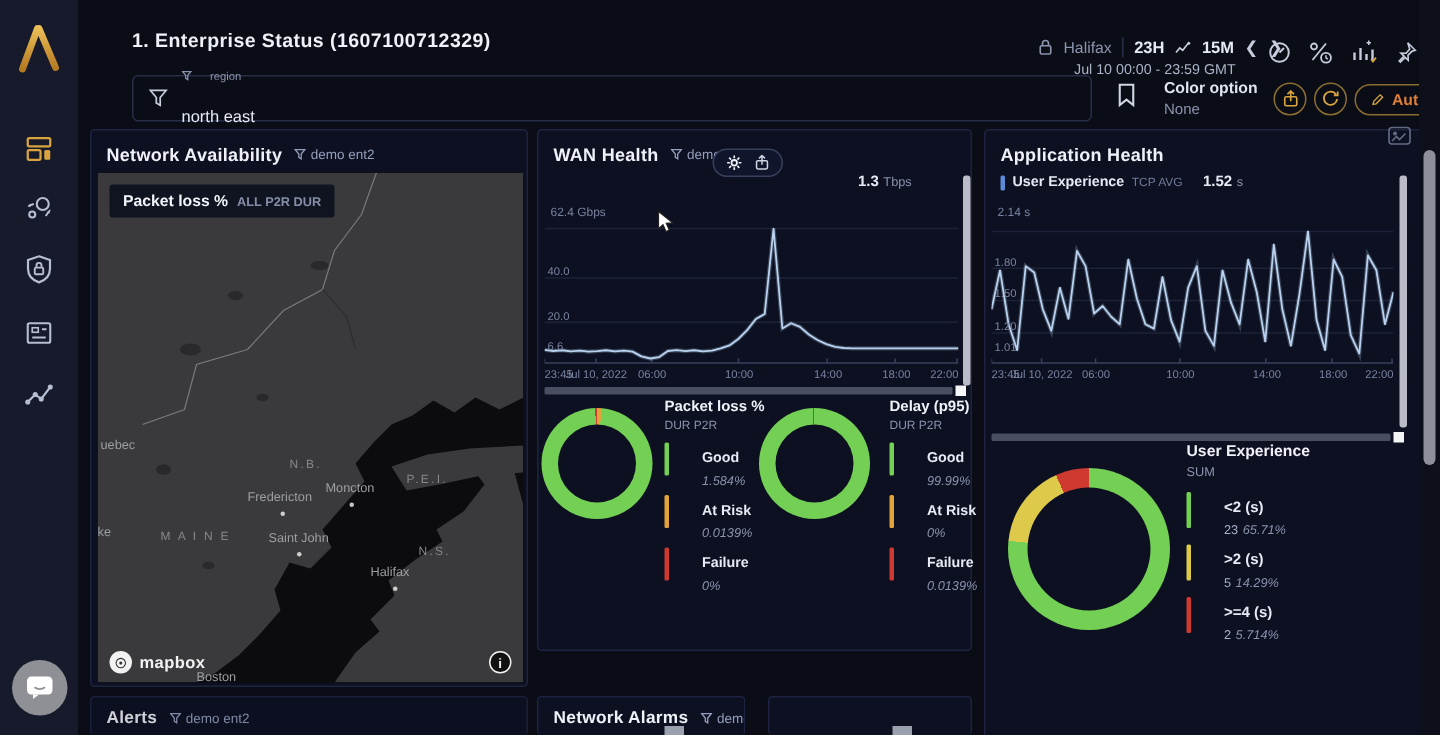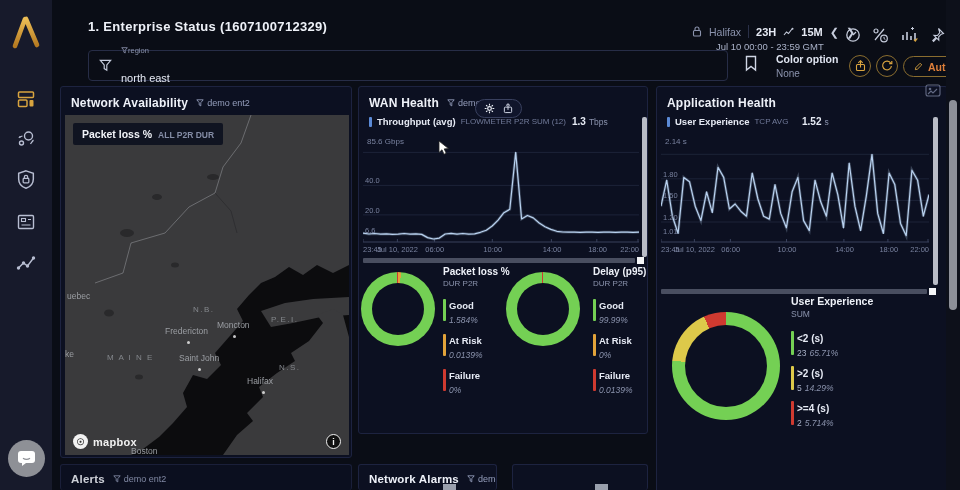--- a/index.html
+++ b/index.html
@@ -20,21 +20,21 @@
   .tc-div{width:1px;height:13px;background:#2a3048;}
   .tc-dur{font-size:11px;font-weight:bold;color:#e6eaf4;}
   .date-range{position:absolute;left:716px;top:41px;font-size:9.5px;color:#aab2c8;}
   .chev{color:#c6ccdc;font-size:11px;line-height:10px;cursor:default;}
   .icon-cluster{position:absolute;left:845px;top:26px;display:flex;align-items:center;gap:11px;color:#c6ccdc;}
   .ic-div{width:1px;height:16px;background:#2a3048;}
 
   
   .filter-box{position:absolute;left:88px;top:50px;width:640px;height:31px;border:1px solid #272d47;border-radius:4px;display:flex;align-items:center;gap:9px;padding-left:10px;box-sizing:border-box;}
   .fmeta{display:flex;flex-direction:column;line-height:1;}
-  .flabel{font-size:7.5px;color:#8b93ad;display:flex;align-items:center;gap:0;}
+  .flabel{font-size:7.5px;color:#8b93ad;display:flex;align-items:center;gap:12px;}
   .fvalue{font-size:11px;color:#e6eaf4;margin-top:19px;}
   .bookmark{position:absolute;left:744px;top:55px;}
   .color-opt{position:absolute;left:776px;top:54px;line-height:1;}
   .co-label{font-size:10.5px;color:#dfe4f0;font-weight:bold;}
   .co-value{font-size:10px;color:#8b93ad;margin-top:4px;}
   .round-btn{position:absolute;width:22px;height:22px;border:1px solid #8a6d2f;border-radius:50%;display:flex;align-items:center;justify-content:center;color:#d9a43f;box-sizing:border-box;}
   .author-btn{position:absolute;left:903px;top:56px;height:21px;border:1px solid #8a6d2f;border-radius:11px;display:flex;align-items:center;gap:5px;padding:0 10px;box-sizing:border-box;}
   .author-txt{font-size:10.5px;font-weight:bold;color:#de7f3a;}
 
   
@@ -56,21 +56,21 @@
   .xtick,.ytick{position:absolute;font-size:7.5px;color:#79829f;white-space:nowrap;}
   .hscroll{position:absolute;height:5px;background:#494e60;border-radius:1px;}
   .vscroll{position:absolute;width:5px;background:#b9bcc6;border-radius:2px;}
   .scorner{position:absolute;width:7px;height:7px;background:#f4f5f7;}
 
   
   .donut{position:absolute;border-radius:50%;}
   .hole{position:absolute;border-radius:50%;background:#0c1021;}
   .dl-title{font-size:10px;font-weight:bold;color:#eef1f8;white-space:nowrap;}
   .dl-sub{font-size:8px;color:#8b93ad;margin:2px 0 7px;}
-  .ditem{display:flex;gap:3px;margin-bottom:5px;align-items:center;}
+  .ditem{display:flex;gap:22px;margin-bottom:5px;}
   .dbar{width:3px;border-radius:1px;height:22px;flex:none;}
   .dlab{font-size:9.5px;font-weight:bold;color:#e6eaf4;white-space:nowrap;}
   .dval{font-size:8.5px;font-style:italic;color:#8b93ad;margin-top:2px;white-space:nowrap;}
   .dcount{font-style:normal;color:#a9b1c7;margin-right:3px;}
   .dlegend{position:absolute;}
 
   
   .map{position:absolute;left:4px;top:28px;width:284px;height:340px;overflow:hidden;background:#0c0c0e;}
   .map-chip{position:absolute;left:8px;top:8px;background:rgba(13,17,31,.93);padding:5px 9px;border-radius:2px;display:flex;gap:6px;align-items:baseline;}
   .chip-metric{font-size:10.5px;font-weight:bold;color:#f2f4f9;}
@@ -279,27 +279,22 @@
     <div class="hover-pill">
       <svg width="11" height="11" viewBox="0 0 12 12">
         <circle cx="6" cy="6" r="2" fill="none" stroke="#eef1f8" stroke-width="1.3"></circle>
         <path d="M6 .8v2M6 9.2v2M.8 6h2M9.2 6h2M2.3 2.3l1.4 1.4M8.3 8.3l1.4 1.4M9.7 2.3L8.3 3.7M3.7 8.3L2.3 9.7" stroke="#eef1f8" stroke-width="1.2"></path>
       </svg>
       <svg width="10" height="11" viewBox="0 0 11 12">
         <rect x="1.5" y="4.5" width="8" height="6" rx="1" fill="none" stroke="#cfd5e4" stroke-width="1.1"></rect>
         <path d="M5.5 7.5V1M3.3 2.8L5.5.7l2.2 2.1" fill="none" stroke="#cfd5e4" stroke-width="1.1"></path>
       </svg>
     </div>
-    <div class="legend">
-      <span class="lb"></span>
-      <span class="lname">Throughput (avg)</span>
-      <span class="lqual">FLOWMETER P2R SUM (12)</span>
-    </div>
     <span class="lval" style="left:213px;"><span>1.3</span><span class="lunit">Tbps</span></span>
-    <span class="ymax">85.6 Gbps</span>
+    <span class="ymax">62.4 Gbps</span>
     <div class="line-chart" style="left:4px;top:60px;width:276px;height:96px;"><svg width="276" height="96">
           <line x1="0" x2="276" y1="5.4" y2="5.4" stroke="#1c2338" stroke-width="1"></line>
           <line x1="0" x2="276" y1="38.4" y2="38.4" stroke="#1c2338" stroke-width="1"></line>
           <line x1="0" x2="276" y1="67.9" y2="67.9" stroke="#1c2338" stroke-width="1"></line>
           <line x1="0" x2="276" y1="95" y2="95" stroke="#39415c" stroke-width="1"></line>
           <line x1="0.0" x2="0.0" y1="92" y2="95" stroke="#39415c" stroke-width="1"></line>
           <line x1="34.4" x2="34.4" y1="92" y2="95" stroke="#39415c" stroke-width="1"></line>
           <line x1="71.5" x2="71.5" y1="92" y2="95" stroke="#39415c" stroke-width="1"></line>
           <line x1="129.3" x2="129.3" y1="92" y2="95" stroke="#39415c" stroke-width="1"></line>
           <line x1="188.4" x2="188.4" y1="92" y2="95" stroke="#39415c" stroke-width="1"></line>

